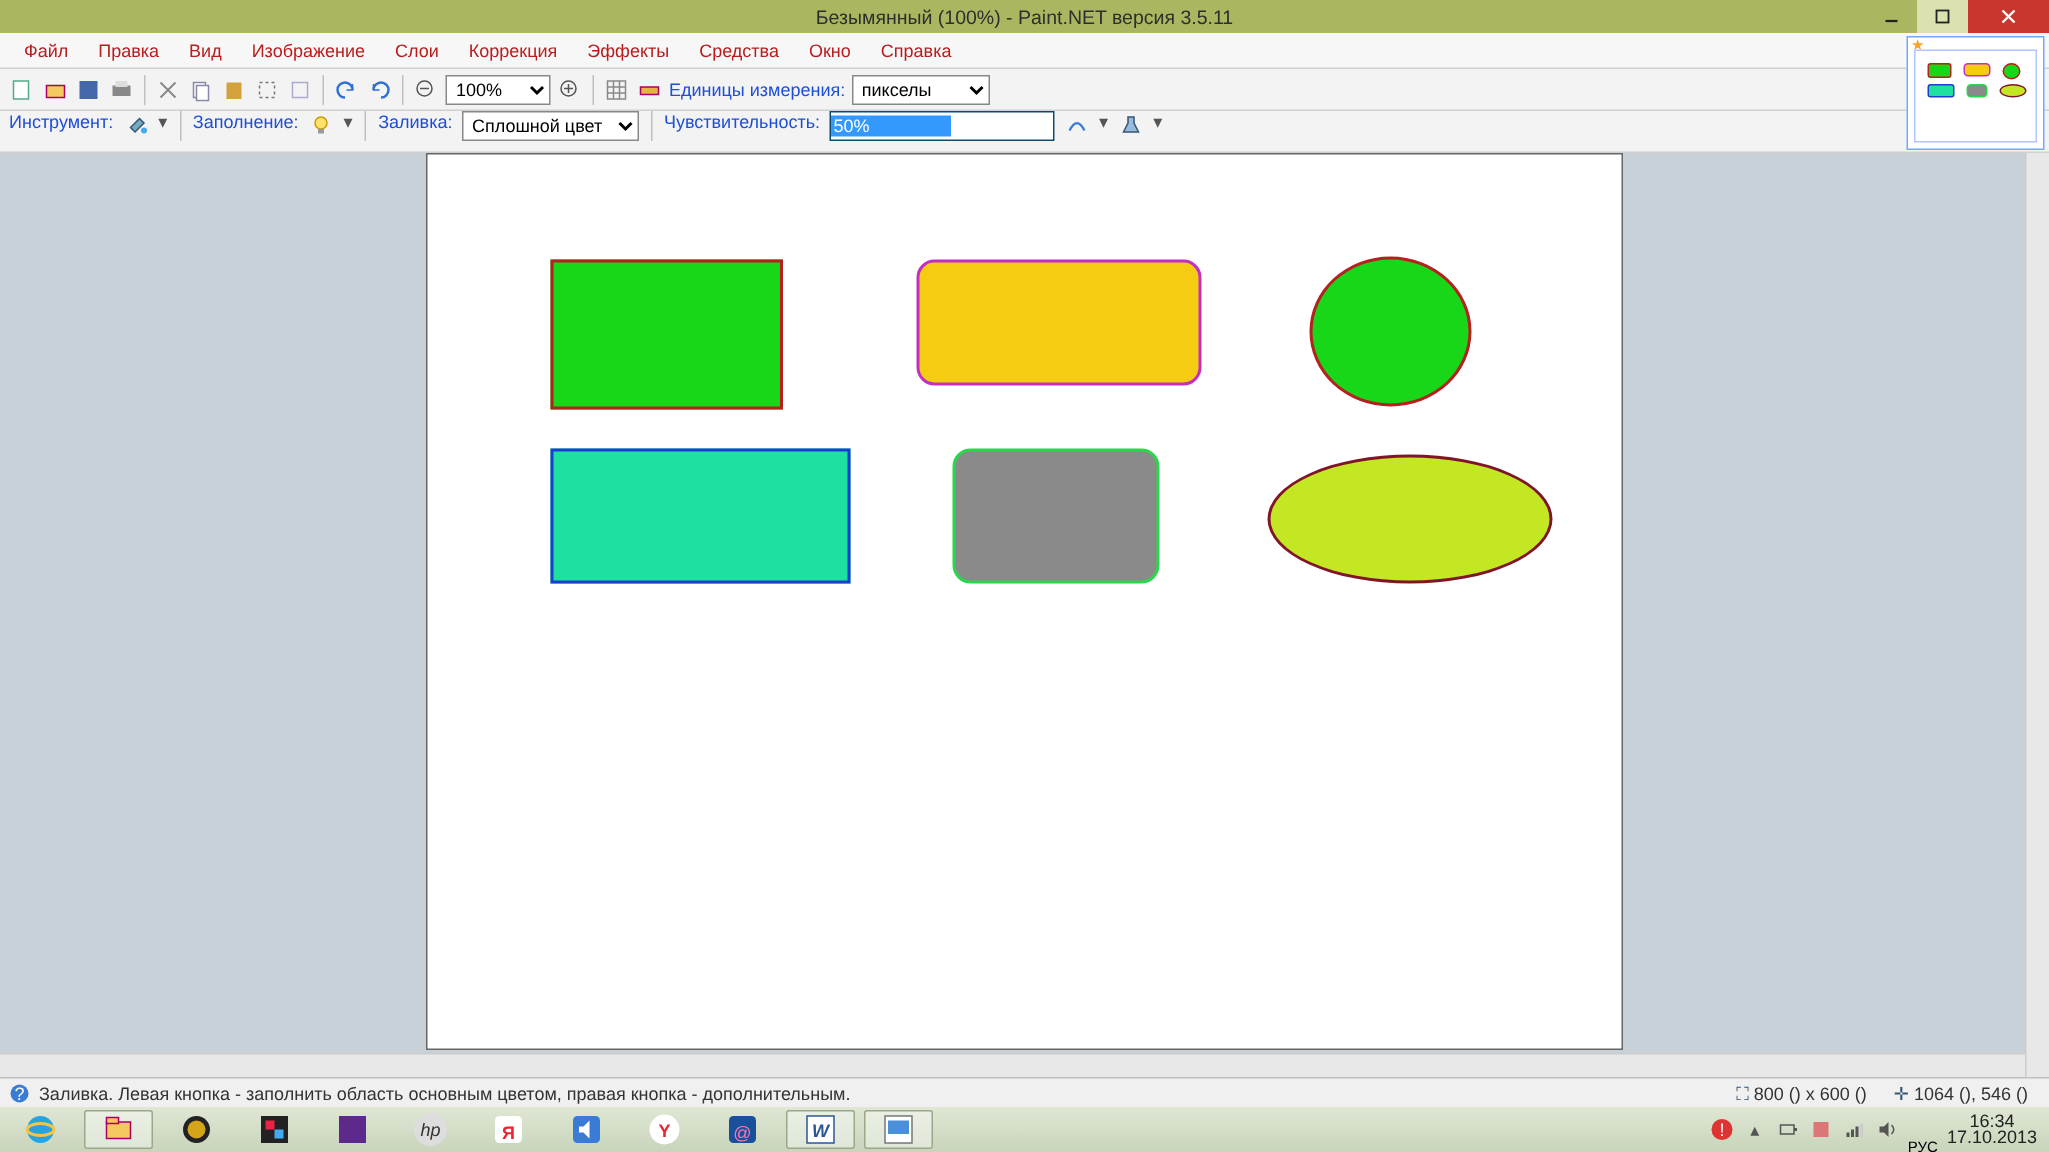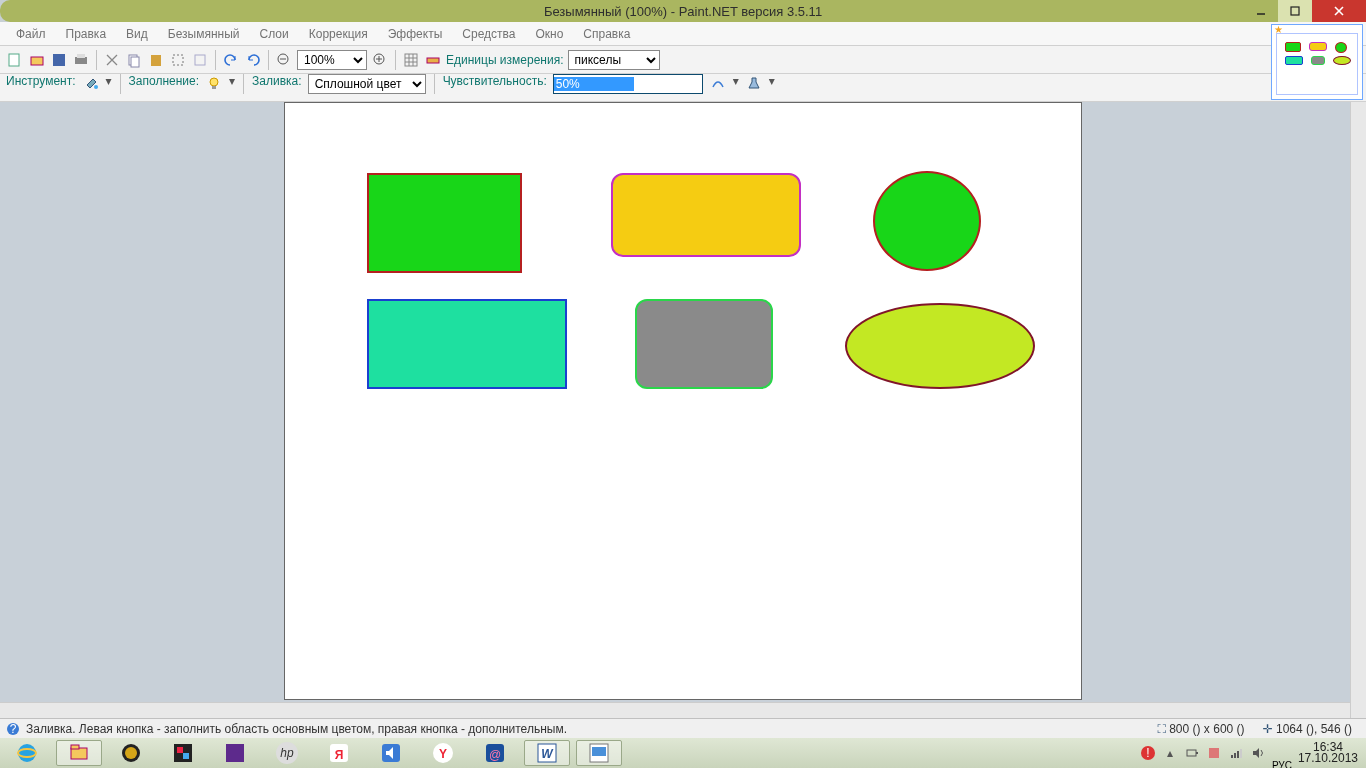--- a/index.html
+++ b/index.html
@@ -1,33 +1,33 @@
 <!DOCTYPE html>
 <html><head>
 <meta charset="utf-8">
 <style>
 * { margin: 0; padding: 0; box-sizing: border-box; font-family: "Segoe UI", Tahoma, sans-serif; font-size: 12px; }
 html, body { width: 1366px; height: 768px; overflow: hidden; background: #c8d0d4; }
 
-.titlebar { height: 22px; background: #aab660; display: flex; align-items: center; position: relative; border-radius: 10px; }
+.titlebar { height: 22px; background: #aab660; display: flex; align-items: center; position: relative; }
 .titlebar-title { position: absolute; left: 50%; transform: translateX(-50%); color: #2e2e2e; font-size: 13px; }
 .window-controls { position: absolute; right: 0; top: 0; display: flex; }
 .wbtn { width: 34px; height: 22px; display: flex; align-items: center; justify-content: center; color: #222; }
 .wbtn.close { background: #c9362e; color: #fff; width: 54px; }
 .wbtn.max { background: #dbe2b0; width: 34px;}
 .wbtn.min { background: #aab660; width: 34px;}
 
 .menubar { height: 24px; background: #f7f7f7; display: flex; align-items: center; padding: 0 6px; border-bottom: 1px solid #d0d0d0; }
-.menubar-item { padding: 3px 10px; color: #737373; }
+.menubar-item { padding: 3px 10px; color: #b91c1c; }
 
 .toolbar1 { height: 28px; background: #f3f3f3; border-bottom: 1px solid #d0d0d0; display: flex; align-items: center; padding: 0 6px; gap: 4px; }
 .toolbar2 { height: 28px; background: #f3f3f3; border-bottom: 1px solid #d0d0d0; display: flex; align-items: flex-start; padding: 0 6px; gap: 6px; }
 .tb-icon { width: 18px; height: 18px; display: flex; align-items: center; justify-content: center; }
 .tb-sep { width: 1px; height: 20px; background: #c0c0c0; margin: 0 2px; }
-.tb-label { color: #0f766e; }
+.tb-label { color: #1d4ed8; }
 .tb-select { height: 20px; border: 1px solid #888; background: #fff; font-size: 12px; padding: 0 2px; }
 .tb-input-sel { height: 20px; border: 1px solid #0c4a6e; background: #fff; width: 150px; display: flex; align-items: center; }
 .tb-input-sel .sel { background: #3399ff; color: #fff; padding: 0 2px; width: 80px; display: inline-block; }
 
 .workspace { position: relative; height: calc(768px - 22px - 24px - 28px - 28px - 20px - 30px); background: #c8d0d8; display: flex; justify-content: center; }
 .canvas-area { width: 798px; height: 598px; background: #fff; border: 1px solid #666; position: relative; margin-top: 0; }
 .scroll-v { position: absolute; right: 0; top: 0; bottom: 0; width: 16px; background: #e8e8e8; border-left: 1px solid #ccc; }
 .scroll-h { position: absolute; left: 0; right: 16px; bottom: 0; height: 16px; background: #e8e8e8; border-top: 1px solid #ccc; }
 
 .statusbar { height: 20px; background: #f0f0f0; border-top: 1px solid #c0c0c0; display: flex; align-items: center; padding: 0 4px; color: #333; justify-content: space-between; }
@@ -78,21 +78,21 @@
           <line x1="2" y1="2" x2="10" y2="10" stroke="#fff" stroke-width="1.6"></line>
         </svg>
     </div>
   </div>
 </div>
 
 <div class="menubar">
   <span class="menubar-item">Файл</span>
   <span class="menubar-item">Правка</span>
   <span class="menubar-item">Вид</span>
-  <span class="menubar-item">Безымянный</span>
+  <span class="menubar-item">Изображение</span>
   <span class="menubar-item">Слои</span>
   <span class="menubar-item">Коррекция</span>
   <span class="menubar-item">Эффекты</span>
   <span class="menubar-item">Средства</span>
   <span class="menubar-item">Окно</span>
   <span class="menubar-item">Справка</span>
 </div>
 
 <div class="toolbar1">
   <span class="tb-icon">

